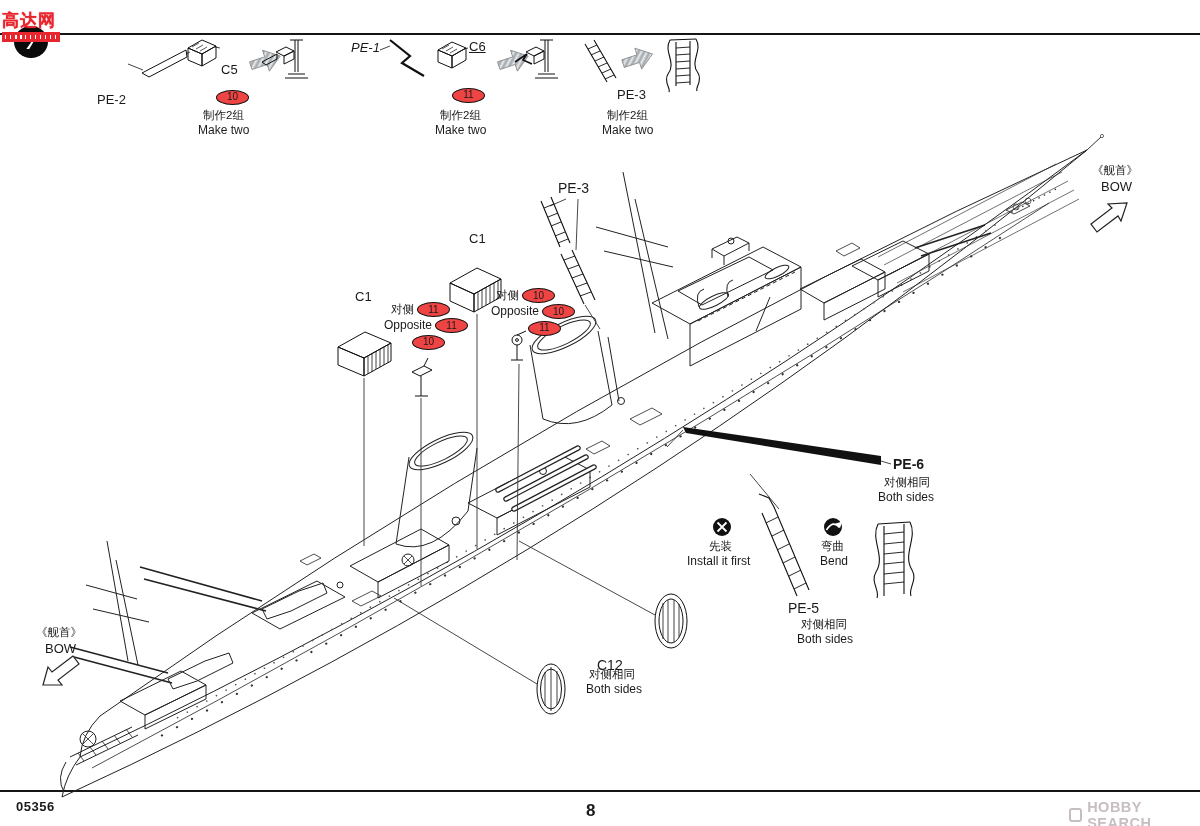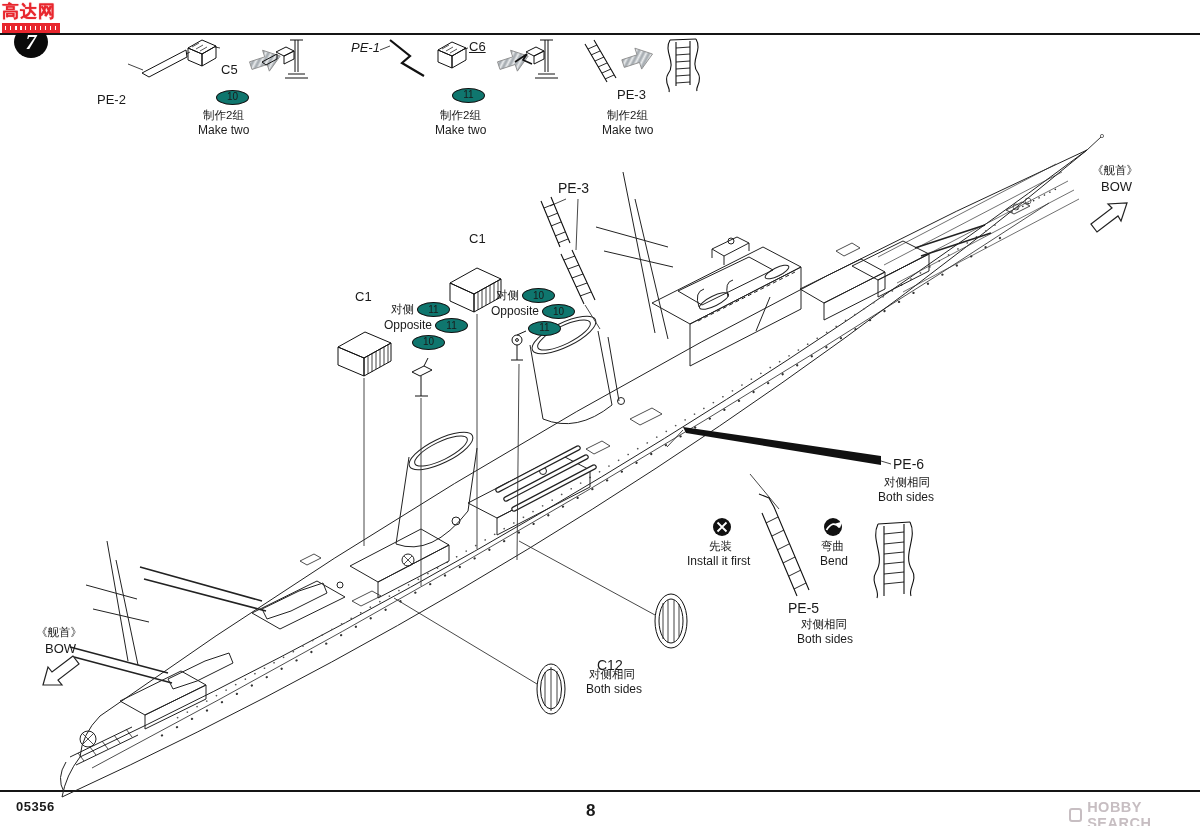--- a/index.html
+++ b/index.html
@@ -5,28 +5,28 @@
   html,body{margin:0;padding:0;background:#ffffff;}
   body{width:1200px;height:826px;position:relative;overflow:hidden;
        font-family:"Liberation Sans","DejaVu Sans",sans-serif;color:#1a1a1a;}
   .lbl{position:absolute;white-space:nowrap;font-size:13px;line-height:1.15;}
   .cn{font-size:11.5px;}
   .en{font-size:12px;}
   .big{font-size:14px;}
   .row{display:flex;align-items:center;gap:3px;}
   .badge{display:inline-flex;align-items:center;justify-content:center;
          width:33px;height:15px;border:1.3px solid #111;border-radius:50%;
-         font-size:10px;line-height:1;background:#0f766e;box-sizing:border-box;text-align:center;}
+         font-size:10px;line-height:1;background:#ef4444;box-sizing:border-box;text-align:center;}
   .hline{position:absolute;left:0;width:1200px;height:1.5px;background:#151515;}
   .step{position:absolute;left:14px;top:26px;width:34px;height:32px;background:#0a0a0a;
         border-radius:50%;color:#fff;display:flex;align-items:center;justify-content:center;
         font-size:22px;font-style:italic;font-weight:bold;font-family:"Liberation Serif",serif;}
   .wm{position:absolute;left:2px;top:0px;z-index:5;}
   .wm .cn-big{color:#e8262d;font-weight:bold;font-size:17px;letter-spacing:1px;
-        text-shadow:0 0 1px #e8262d;}
+        text-shadow:0 0 1px #e8262d;margin-top:9px;}
   .wm .bar{width:58px;height:10px;background:#e8262d;margin-top:0px;
         background-image:repeating-linear-gradient(90deg,#fff 0 1.5px,rgba(255,255,255,0) 1.5px 5px);
         background-size:52px 4px;background-position:3px 3px;background-repeat:no-repeat;
         background-color:#e8262d;}
   .footer-kit{position:absolute;left:16px;top:799px;font-weight:bold;font-size:13px;letter-spacing:0.5px;}
   .footer-page{position:absolute;left:586px;top:801px;font-weight:bold;font-size:17px;}
   .hobby{position:absolute;left:1040px;top:799px;display:flex;align-items:center;gap:5px;
         color:#c7bec2;font-weight:bold;font-size:14.5px;letter-spacing:0.5px;padding-left:29px;}
   .hobby .hs-icon{width:14px;height:14px;border:2.5px solid #c7bec2;border-radius:3px;
         box-sizing:border-box;display:inline-block;}
@@ -275,21 +275,21 @@
 <div class="lbl row cn" style="left:496px;top:288px;">
   <span>对侧</span>
   <span class="badge">10</span>
 </div>
 <div class="lbl row en" style="left:491px;top:304px;">
   <span>Opposite</span>
   <span class="badge">10</span>
 </div>
 <div class="lbl" style="left:528px;top:320px;"><span class="badge">11</span></div>
 
-<div class="lbl big" style="left:893px;top:456px;">PE-6</div>
+<div class="lbl big" style="left:893px;top:456px;font-weight:bold;">PE-6</div>
 <div class="lbl cn" style="left:884px;top:476px;">对侧相同</div>
 <div class="lbl en" style="left:878px;top:491px;">Both sides</div>
 
 <div class="lbl cn" style="left:709px;top:540px;font-family:Liberation Serif, serif;">先装</div>
 <div class="lbl en" style="left:687px;top:555px;">Install it first</div>
 <div class="lbl cn" style="left:821px;top:540px;">弯曲</div>
 <div class="lbl en" style="left:820px;top:555px;">Bend</div>
 
 <div class="lbl big" style="left:788px;top:600px;">PE-5</div>
 <div class="lbl cn" style="left:801px;top:618px;">对侧相同</div>

